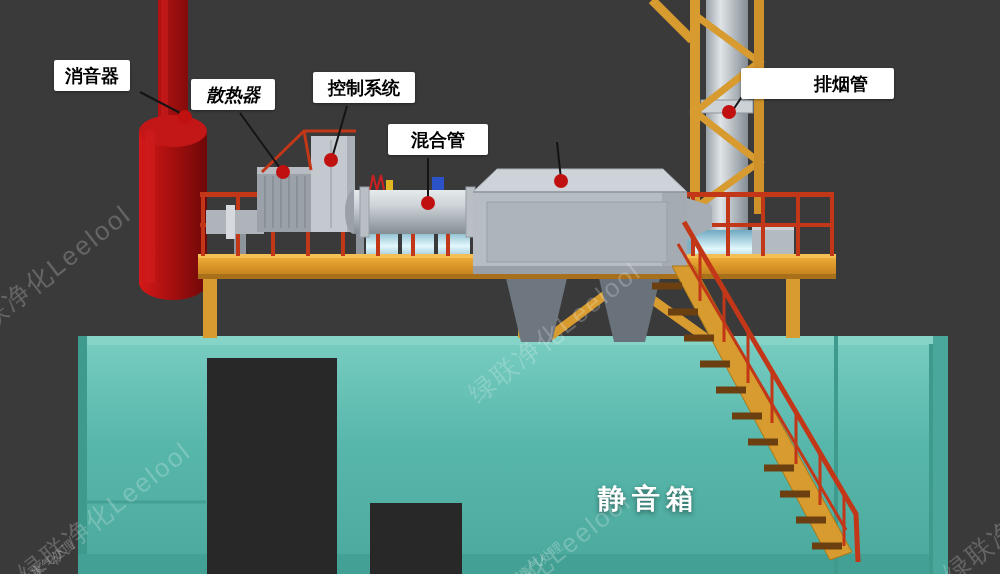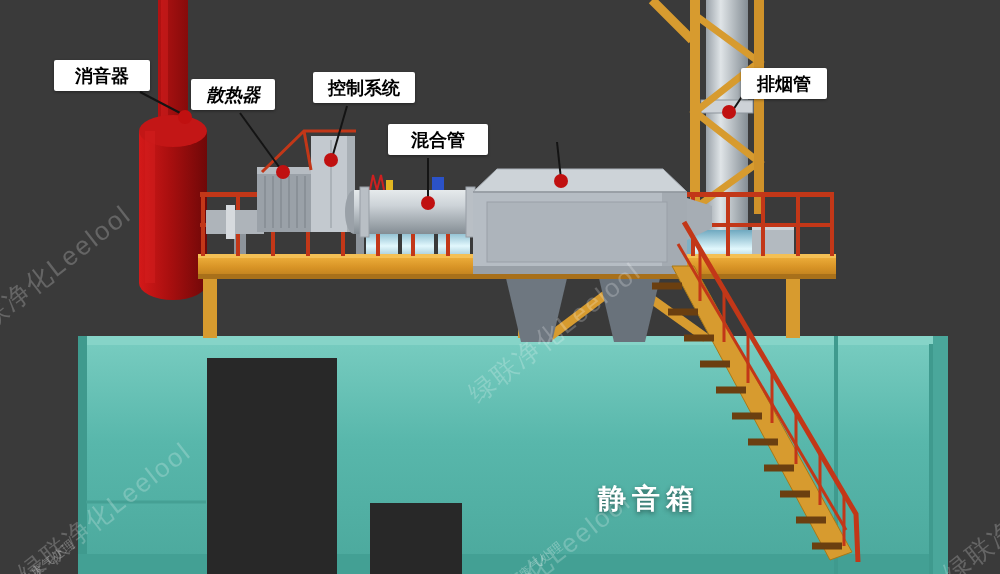--- a/index.html
+++ b/index.html
@@ -204,25 +204,25 @@
   <g fill="#c01010">
     <circle cx="185" cy="117" r="7"></circle>
     <circle cx="283" cy="172" r="7"></circle>
     <circle cx="331" cy="160" r="7"></circle>
     <circle cx="428" cy="203" r="7"></circle>
     <circle cx="561" cy="181" r="7"></circle>
     <circle cx="729" cy="112" r="7"></circle>
   </g>
 </svg>
 
-<div class="callout" style="left:54px;top:60px;width:96px;">消音器</div>
+<div class="callout" style="left:54px;top:60px;width:76px;">消音器</div>
 <div class="callout" style="left:191px;top:79px;width:84px;font-style:italic;">散热器</div>
 <div class="callout" style="left:313px;top:72px;width:102px;text-align:right;">控制系统</div>
 <div class="callout" style="left:388px;top:124px;width:100px;">混合管</div>
-<div class="callout" style="left:741px;top:68px;width:86px;">排烟管</div>
+<div class="callout" style="left:741px;top:68px;width:106px;padding-left:47px;">排烟管</div>
 
 <div class="big-title">静音箱</div>
 
 <div class="wm" style="left:-60px;top:258px;">绿联净化Leelool</div>
 <div class="wm" style="left:0px;top:495px;">绿联净化Leelool</div>
 <div class="wm" style="left:450px;top:315px;">绿联净化Leelool</div>
 <div class="wm" style="left:440px;top:545px;">绿联净化Leelool</div>
 <div class="wm" style="left:925px;top:495px;">绿联净化Leelool</div>
 <div class="wm small" style="left:4px;top:558px;">工业废气处理</div>
 <div class="wm small" style="left:492px;top:560px;">工业废气处理</div>

